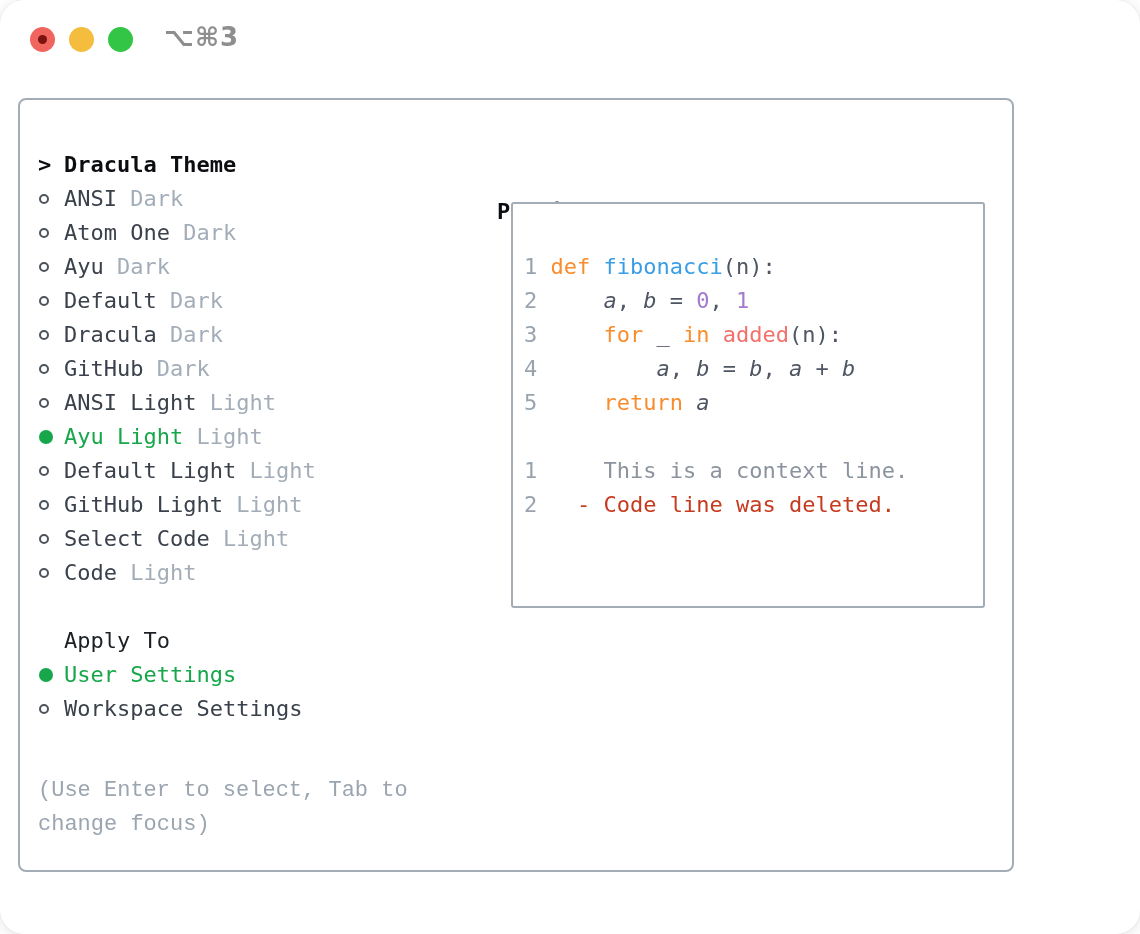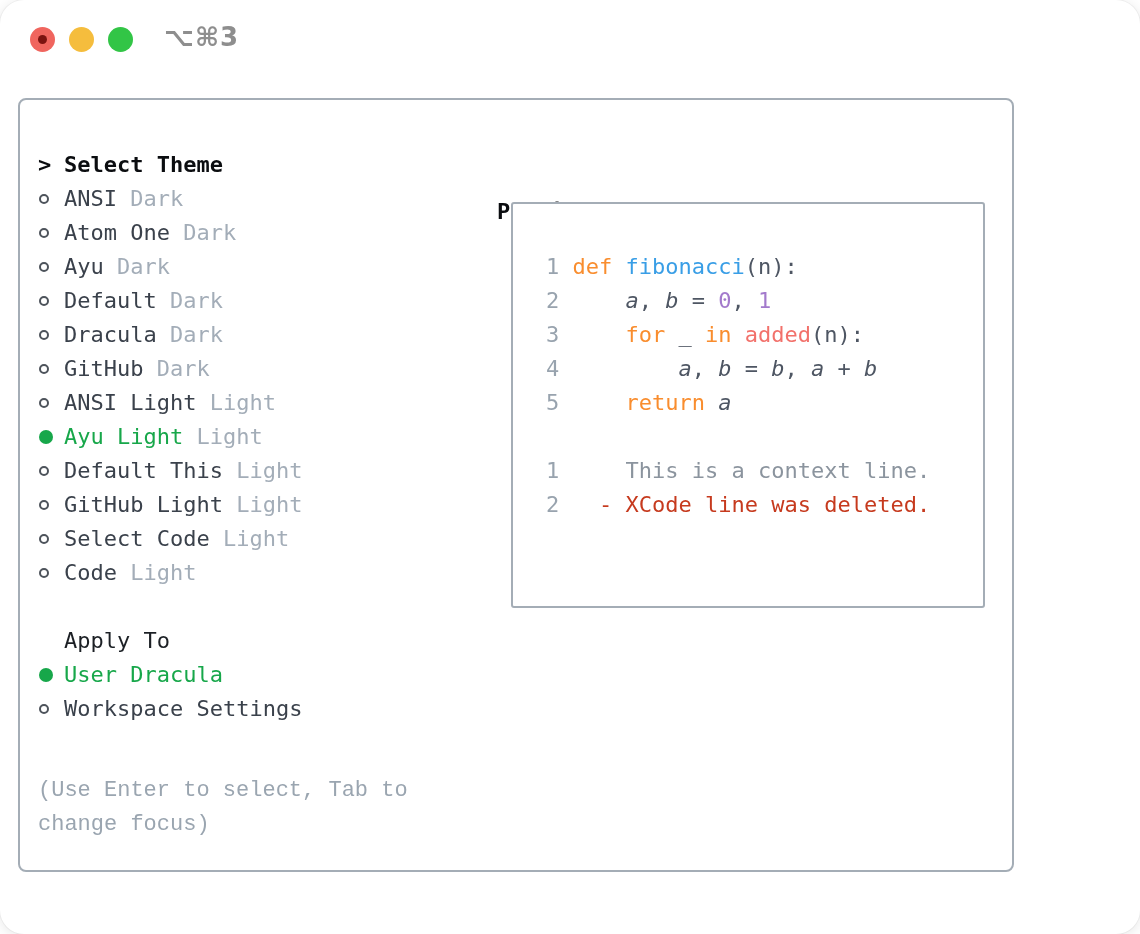--- a/index.html
+++ b/index.html
@@ -58,21 +58,21 @@
   .hint {
     margin-top:48px; color:var(--hint_gray);
     font-size:22px; line-height:34px; white-space:normal; width:434px;font-family:Liberation Mono, monospace;
   }
   
   .preview-label { position:absolute; left:477px; top:48px; height:34px;margin-top:47px; }
   .preview-box {
     position:absolute; left:491px; top:102px;
     width:474px; height:406px;
     border:2px solid var(--panel_border); border-radius:3px;
-    background:#ffffff; overflow:hidden;padding-left:22px;
+    background:#ffffff; overflow:hidden;
   }
   .code { padding:46px 0 0 11px; }
   .code-line { height:34px; font-size:22px; line-height:34px; white-space:pre; }
   .tok-num    { color:var(--num); }
   .tok-kw     { color:var(--kw); }
   .tok-fn     { color:var(--fn); }
   .tok-pl     { color:var(--pl); }
   .tok-numlit { color:var(--numlit); }
   .tok-call   { color:var(--call); }
   .tok-var    { color:var(--pl); font-style:italic; }
@@ -94,21 +94,21 @@
     <div class="win-title">⌥⌘3</div>
   </div>
 
   <div class="panel">
 
     <div class="left-col">
       <div class="row">
         <span class="marker">
           <span class="pointer">&gt;</span>
         </span>
-        <span class="heading">Select Theme</span>
+        <span class="heading">Dracula Theme</span>
       </div>
       <div id="theme-list">
           <div class="row">
             <span class="marker">
               <span class="radio"></span>
             </span>
             <span class="t-name">ANSI</span>
             <span class="t-variant"> Dark</span>
           </div>
           <div class="row">
@@ -157,21 +157,21 @@
             <span class="marker">
               <span class="radio on"></span>
             </span>
             <span class="t-name sel">Ayu Light</span>
             <span class="t-variant"> Light</span>
           </div>
           <div class="row">
             <span class="marker">
               <span class="radio"></span>
             </span>
-            <span class="t-name">Default This</span>
+            <span class="t-name">Default Light</span>
             <span class="t-variant"> Light</span>
           </div>
           <div class="row">
             <span class="marker">
               <span class="radio"></span>
             </span>
             <span class="t-name">GitHub Light</span>
             <span class="t-variant"> Light</span>
           </div>
           <div class="row">
@@ -193,21 +193,21 @@
       <div class="apply-section">
         <div class="row">
           <span class="marker"></span>
           <span class="apply-head">Apply To</span>
         </div>
         <div id="apply-list">
             <div class="row">
               <span class="marker">
                 <span class="radio on"></span>
               </span>
-              <span class="t-name sel">User Dracula</span>
+              <span class="t-name sel">User Settings</span>
             </div>
             <div class="row">
               <span class="marker">
                 <span class="radio"></span>
               </span>
               <span class="t-name">Workspace Settings</span>
             </div>
           </div>
       </div>
 
@@ -218,18 +218,18 @@
 
     <div class="preview-box">
       <div class="code" id="code-block">
           <div class="code-line"><span class="tok-num">1 </span><span class="tok-kw">def</span><span class="tok-pl"> </span><span class="tok-fn">fibonacci</span><span class="tok-pl">(n):</span></div>
           <div class="code-line"><span class="tok-num">2 </span><span class="tok-pl">    </span><span class="tok-var">a</span><span class="tok-pl">, </span><span class="tok-var">b</span><span class="tok-pl"> = </span><span class="tok-numlit">0</span><span class="tok-pl">, </span><span class="tok-numlit">1</span></div>
           <div class="code-line"><span class="tok-num">3 </span><span class="tok-pl">    </span><span class="tok-kw">for</span><span class="tok-pl"> _ </span><span class="tok-kw">in</span><span class="tok-pl"> </span><span class="tok-call">added</span><span class="tok-pl">(n):</span></div>
           <div class="code-line"><span class="tok-num">4 </span><span class="tok-pl">        </span><span class="tok-var">a</span><span class="tok-pl">, </span><span class="tok-var">b</span><span class="tok-pl"> = </span><span class="tok-var">b</span><span class="tok-pl">, </span><span class="tok-var">a</span><span class="tok-pl"> + </span><span class="tok-var">b</span></div>
           <div class="code-line"><span class="tok-num">5 </span><span class="tok-pl">    </span><span class="tok-kw">return</span><span class="tok-pl"> </span><span class="tok-var">a</span></div>
           <div class="code-line"></div>
           <div class="code-line"><span class="tok-num">1 </span><span class="tok-pl">    </span><span class="tok-ctx">This is a context line.</span></div>
-          <div class="code-line"><span class="tok-num">2 </span><span class="tok-pl">  </span><span class="tok-del">- XCode line was deleted.</span></div>
+          <div class="code-line"><span class="tok-num">2 </span><span class="tok-pl">  </span><span class="tok-del">- Code line was deleted.</span></div>
         </div>
     </div>
 
   </div>
 </div>
 
 </body></html>

